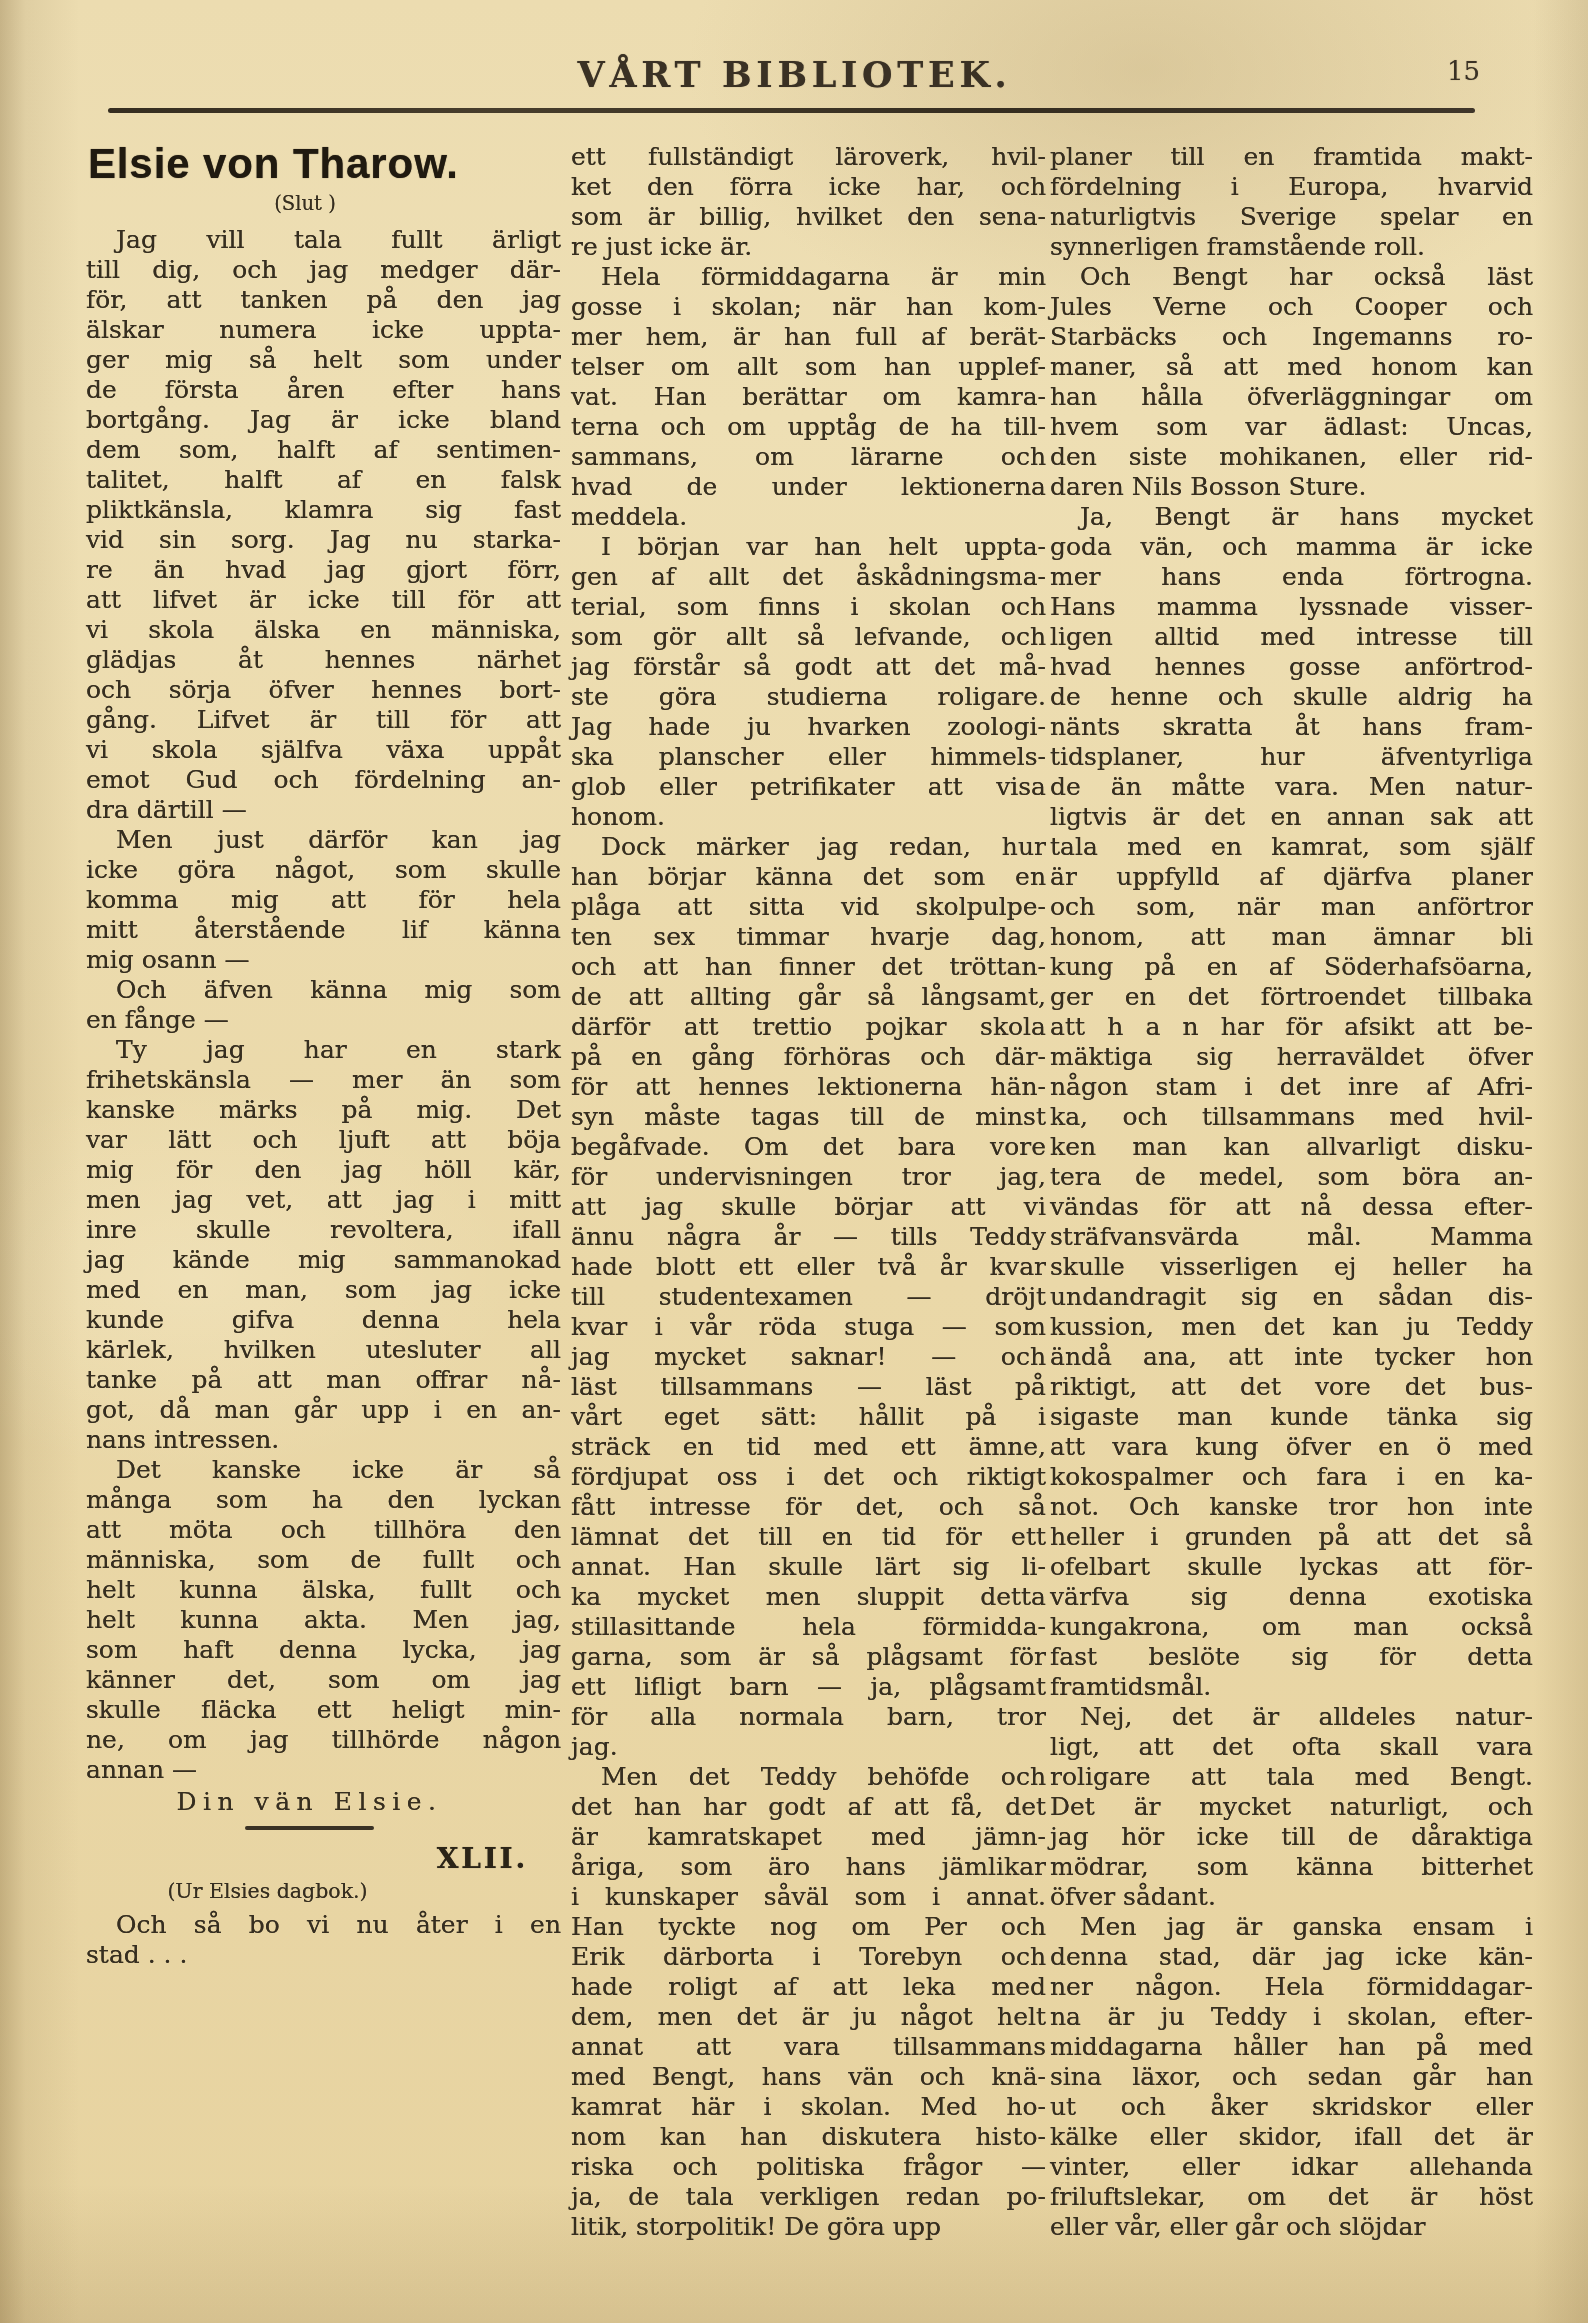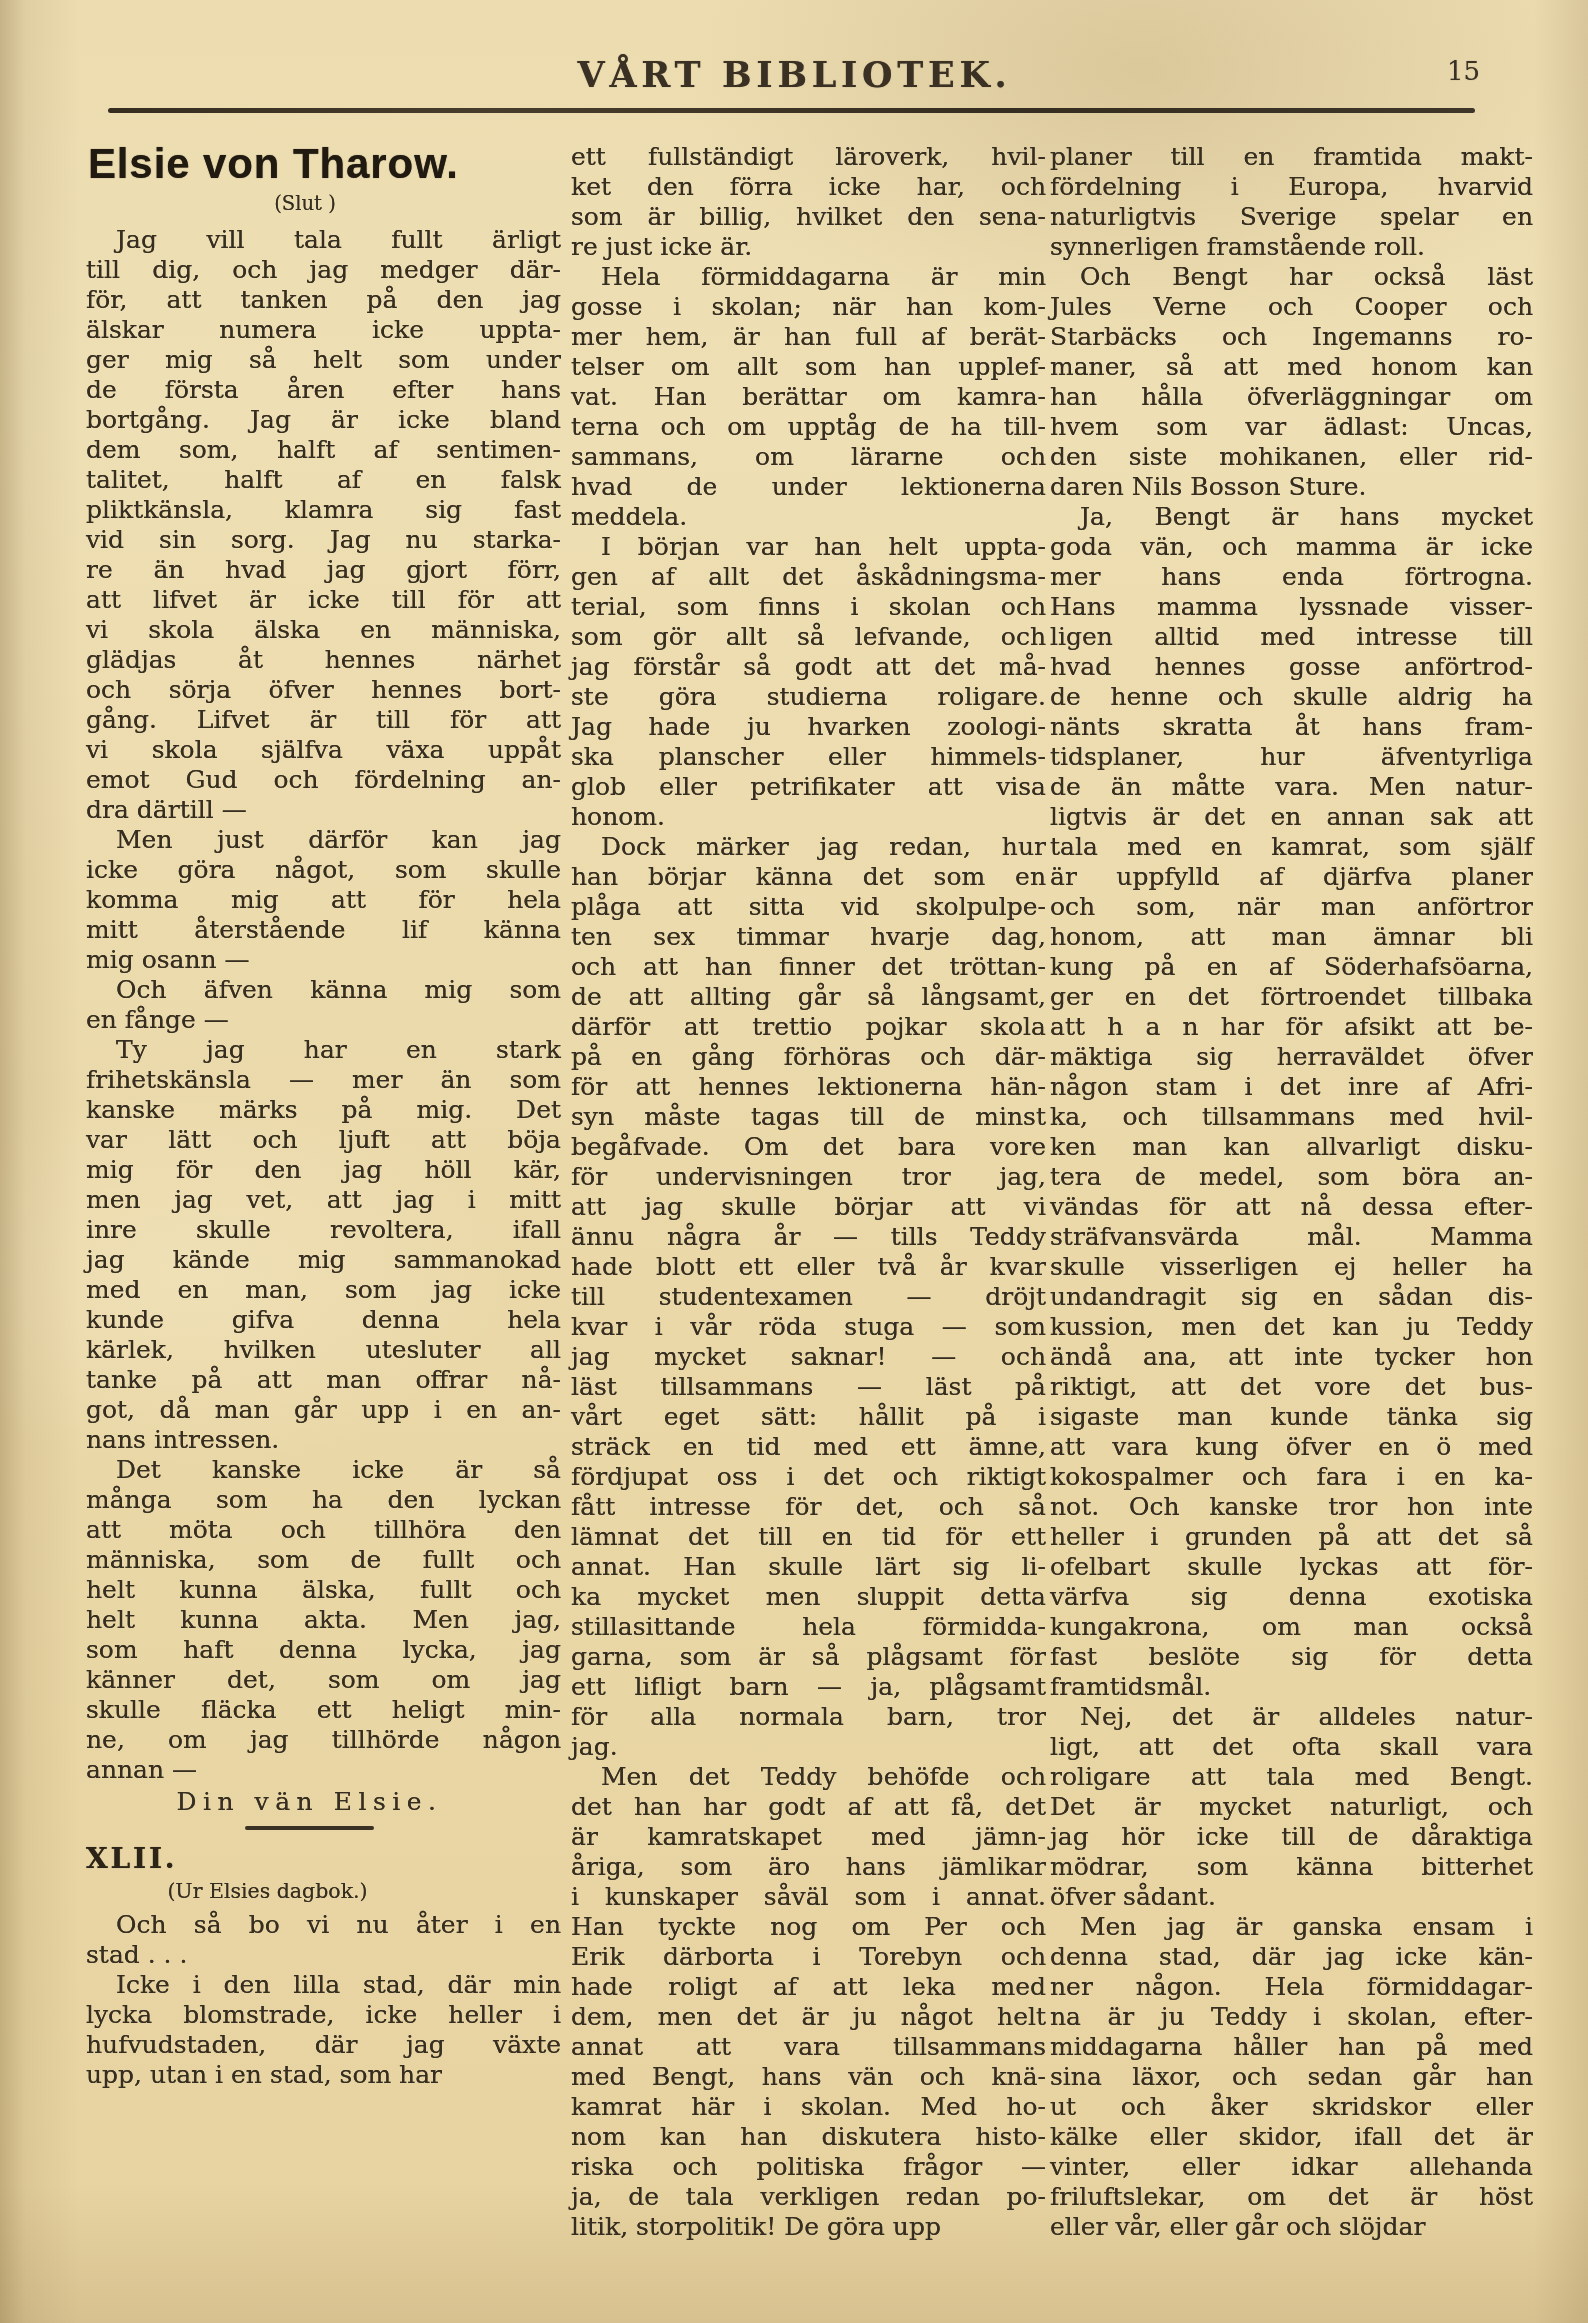--- a/index.html
+++ b/index.html
@@ -56,21 +56,21 @@
   .signature {
     text-align:center; font-size:25px; line-height:30px; letter-spacing:6.5px;
     margin:1.9px 28px 1.9px 0;
     text-shadow:0 0 0.6px rgba(54,46,32,0.85);
   }
   .divider {
     width:129px; height:3.7px; margin:9.3px auto 11.2px auto; background:#3a3225;
     transform:translateX(-14px); border-radius:1.9px;
   }
   .chapter-title {
-    text-align:left; font-weight:bold; font-size:28px; line-height:35px;
+    text-align:right; font-weight:bold; font-size:28px; line-height:35px;
     letter-spacing:2.8px; margin:0 33px 1.9px 0; color:#2b2417;
     text-shadow:0 0 0.7px rgba(43,36,23,0.8);
   }
   .chapter-subtitle {
     text-align:center; font-weight:normal; font-size:20.5px; line-height:26px;
     margin:0 112px 5.6px 0;
     text-shadow:0 0 0.6px rgba(54,46,32,0.8);
   }
 </style>
 </head>
@@ -145,26 +145,20 @@
         <div class="line">ne, om jag tillhörde någon</div>
         <div class="line last">annan —</div>
       </div>
       <div class="signature">Din vän Elsie.</div>
       <div class="divider"></div>
       <div class="chapter-title">XLII.</div>
       <div class="chapter-subtitle">(Ur Elsies dagbok.)</div>
       <div class="para">
         <div class="line first">Och så bo vi nu åter i en</div>
         <div class="line last">stad . . .</div>
-      </div>
-      <div class="para">
-        <div class="line first">Icke i den lilla stad, där min</div>
-        <div class="line">lycka blomstrade, icke heller i</div>
-        <div class="line">hufvudstaden, där jag växte</div>
-        <div class="line last">upp, utan i en stad, som har</div>
       </div>
     </div>
   <div class="col col-2">
       <div class="para">
         <div class="line">ett fullständigt läroverk, hvil-</div>
         <div class="line">ket den förra icke har, och</div>
         <div class="line">som är billig, hvilket den sena-</div>
         <div class="line last">re just icke är.</div>
       </div>
       <div class="para">

